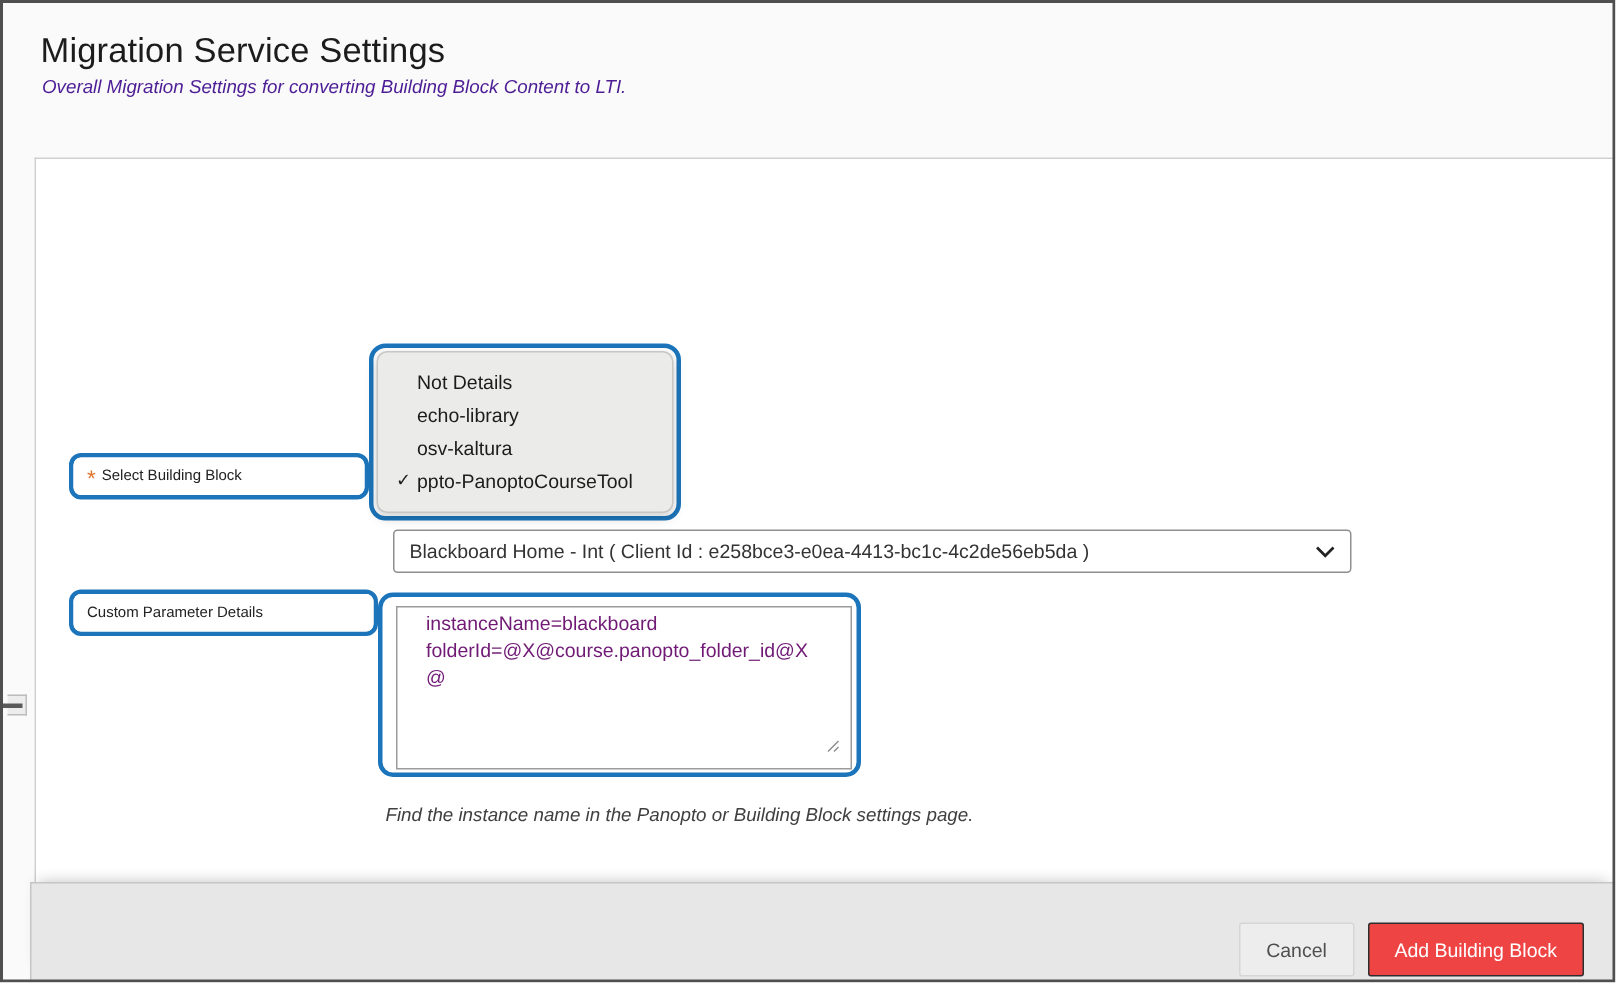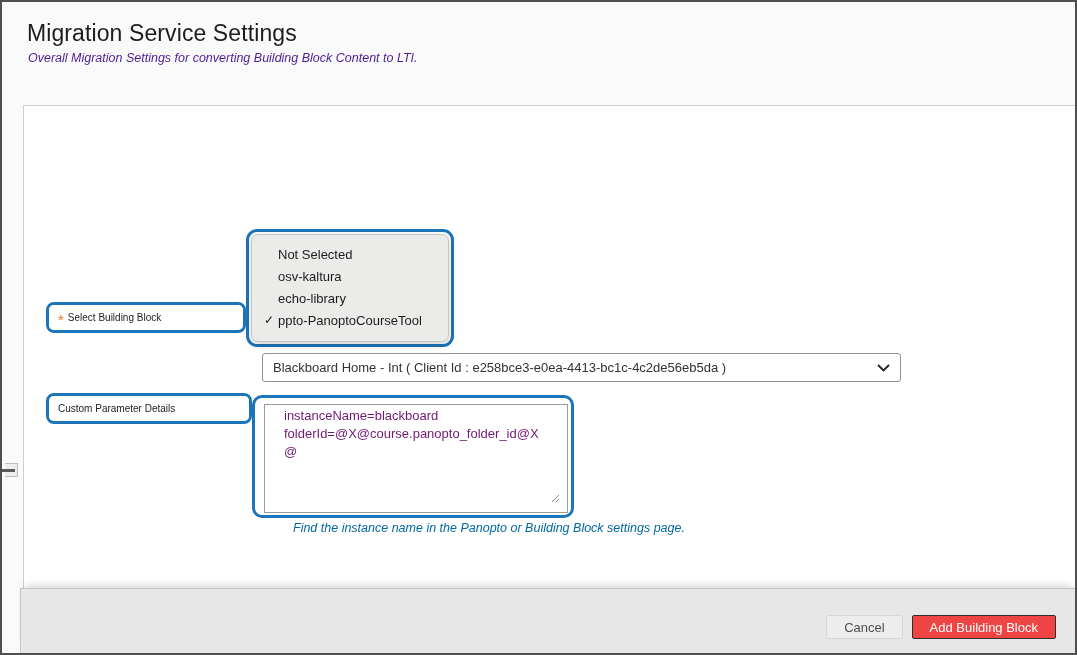--- a/index.html
+++ b/index.html
@@ -134,38 +134,37 @@
     position:absolute; left:9px; top:6px; width:304px; height:109px;
     border:1px solid #9b9b9b; background:#fff; resize:none;
     font-family:"Liberation Sans", sans-serif; font-size:13px; color:#701a75;
     line-height:18px; padding:2px 19px; outline:none; overflow:hidden;
   }
   .resize-handle{
     position:absolute; right:11px; bottom:8px; pointer-events:none; opacity:.8;
   }
 
   .cp-help{
-    position:absolute; left:257px; top:521px; font-size:12.5px; font-style:italic; color:#0369a1;
+    position:absolute; left:257px; top:536px; font-size:12.5px; font-style:italic; color:#404040;
     z-index:2;
-    margin-left:36px;
   }
 
   
   .action-bar{
     position:absolute; left:20px; right:0; bottom:0; height:67px;
     background:#e7e7e7; border-top:1px solid #c6c6c6; border-left:1px solid #c6c6c6;
     box-shadow:0 -6px 9px -5px rgba(0,0,0,.22);
     z-index:3;
   }
   .action-buttons{
     position:absolute; top:26px; right:21px; display:flex; gap:9px;
   }
   .btn{
     font-family:"Liberation Sans", sans-serif; font-size:13px;
-    height:24px; padding:0 17px; border-radius:2px; cursor:pointer;
+    height:36px; padding:0 17px; border-radius:2px; cursor:pointer;
   }
   .btn.cancel{
     background:#ededed; color:#4f4f4f; border:1px solid #d6d6d6;
   }
   .btn.submit{
     background:#ef4444; color:#ffffff; border:1px solid #2e2e2e; font-weight:500;
   }
 
   
   .collapse-handle{
@@ -224,29 +223,29 @@
       <svg width="11" height="7" viewBox="0 0 11 7">
           <polyline points="1,1 5.5,5.5 10,1" fill="none" stroke="#333" stroke-width="1.6"></polyline>
         </svg>
     </span>
   </div>
 
   <div class="popup-annot">
     <div class="popup">
       <div class="popup-item">
         <span class="popup-check"></span>
-        <span>Not Selected</span>
+        <span>Not Details</span>
+      </div>
+      <div class="popup-item">
+        <span class="popup-check"></span>
+        <span>echo-library</span>
       </div>
       <div class="popup-item">
         <span class="popup-check"></span>
         <span>osv-kaltura</span>
-      </div>
-      <div class="popup-item">
-        <span class="popup-check"></span>
-        <span>echo-library</span>
       </div>
       <div class="popup-item">
         <span class="popup-check">✓</span>
         <span>ppto-PanoptoCourseTool</span>
       </div>
     </div>
   </div>
 
   <div class="plain-label">
     <span class="req-star">*</span>

